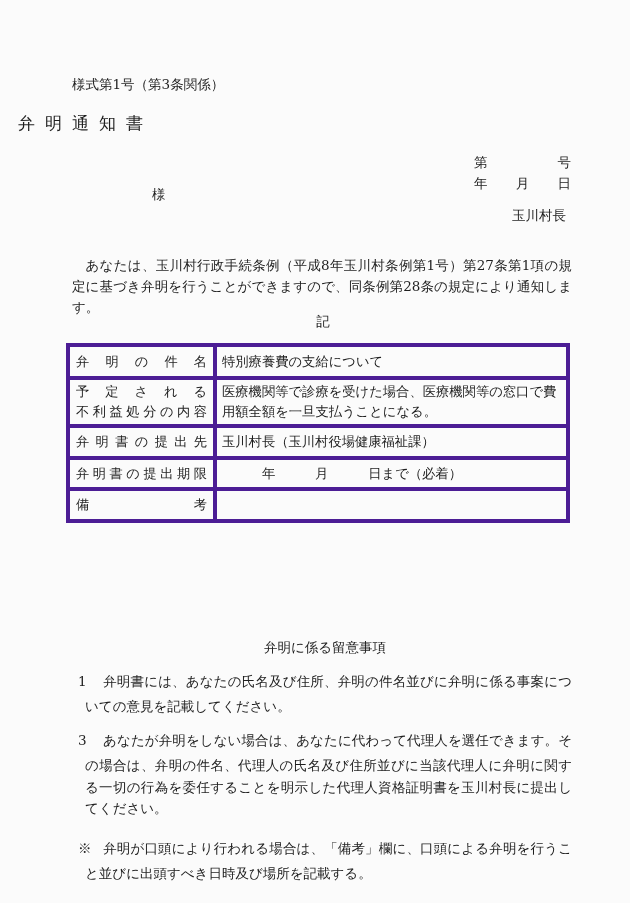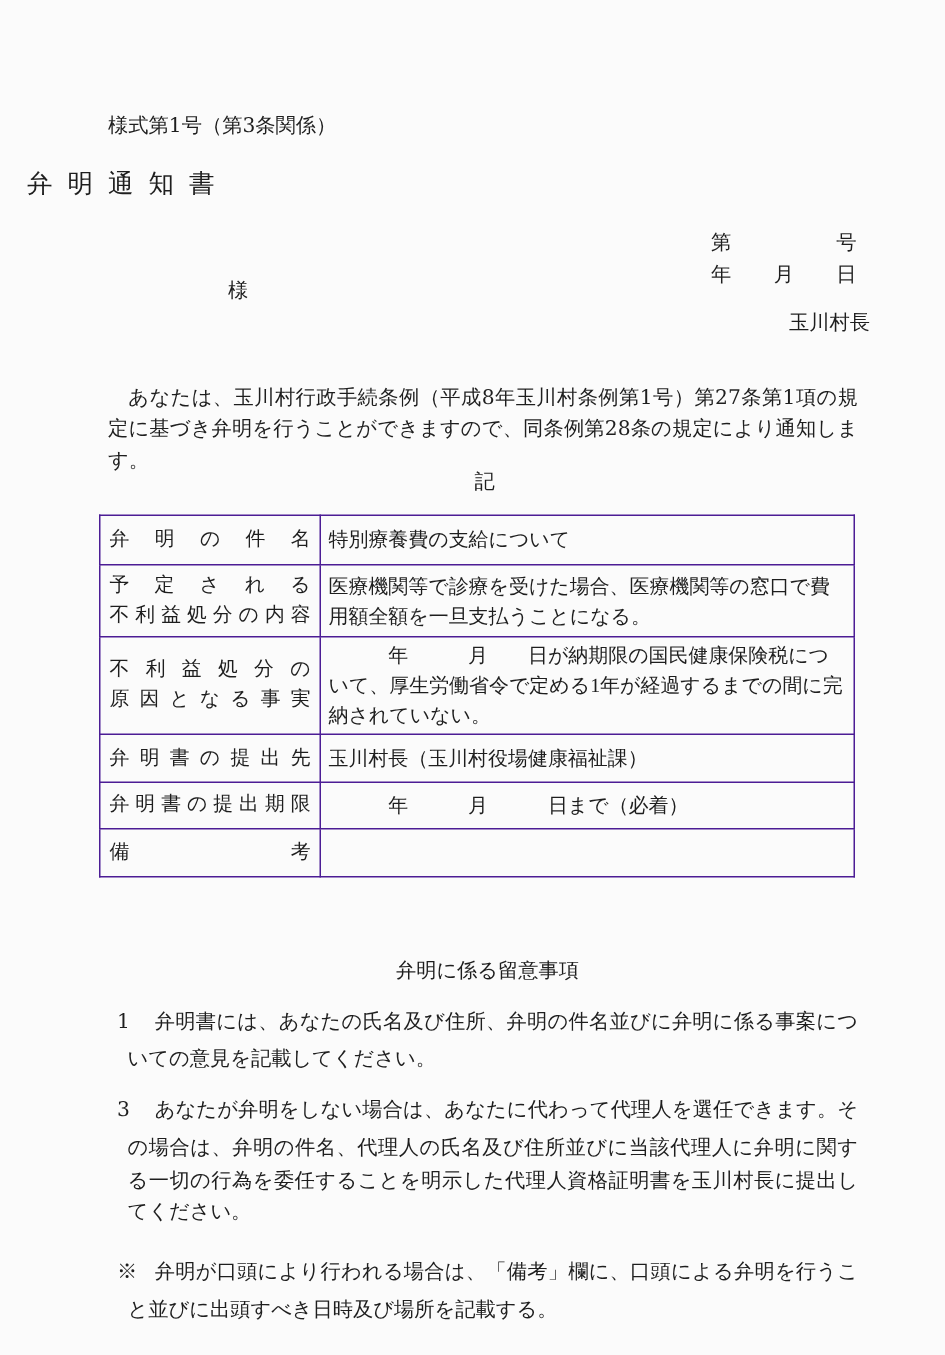--- a/index.html
+++ b/index.html
@@ -27,36 +27,36 @@
   }
 
   .doc-number-line, .date-line {
     left: 458px; width: 113px;
     display: flex; justify-content: space-between;
   }
   .doc-number-line { top: 136px; }
   .date-line { top: 157px; }
 
   .addressee { left: 140px; top: 172px; }
-  .sender { left: 500px; top: 193px; margin-left: 14px; }
+  .sender { left: 500px; top: 193px; }
 
   .intro {
     left: 60px; top: 243px; width: 508px;
     text-indent: 1em; text-align: justify;
   }
 
   .ki { left: 0; right: 0; top: 299px; text-align: center; }
 
   table.form-table {
     position: absolute; left: 58px; top: 335px;
     width: 504px;
     border-collapse: collapse; table-layout: fixed;
   }
   .form-table th, .form-table td {
-    border: 1px solid #4c1d95;
+    border: 4px solid #4c1d95;
     font-weight: normal;
     vertical-align: middle;
   }
   .form-table th.lbl {
     width: 147px;
     padding: 2px 6px;
     font-size: 13.2px; line-height: 20px;
     text-align: justify; text-align-last: justify;
     white-space: pre-line;
   }
@@ -115,25 +115,20 @@
     <tbody>
       <tr class="r1">
         <th class="lbl">弁明の件名</th>
         <td class="val">特別療養費の支給について</td>
       </tr>
       <tr class="r2">
         <th class="lbl">予定される
 不利益処分の内容</th>
         <td class="val">医療機関等で診療を受けた場合、医療機関等の窓口で費用額全額を一旦支払うことになる。</td>
       </tr>
-      <tr class="r4">
-        <th class="lbl">不利益処分の
-原因となる事実</th>
-        <td class="val">　　　年　　　月　　日が納期限の国民健康保険税について、厚生労働省令で定める1年が経過するまでの間に完納されていない。</td>
-      </tr>
       <tr class="r5">
         <th class="lbl">弁明書の提出先</th>
         <td class="val">玉川村長（玉川村役場健康福祉課）</td>
       </tr>
       <tr class="r6">
         <th class="lbl">弁明書の提出期限</th>
         <td class="val">　　　年　　　月　　　日まで（必着）</td>
       </tr>
       <tr class="r7">
         <th class="lbl">備考</th>

